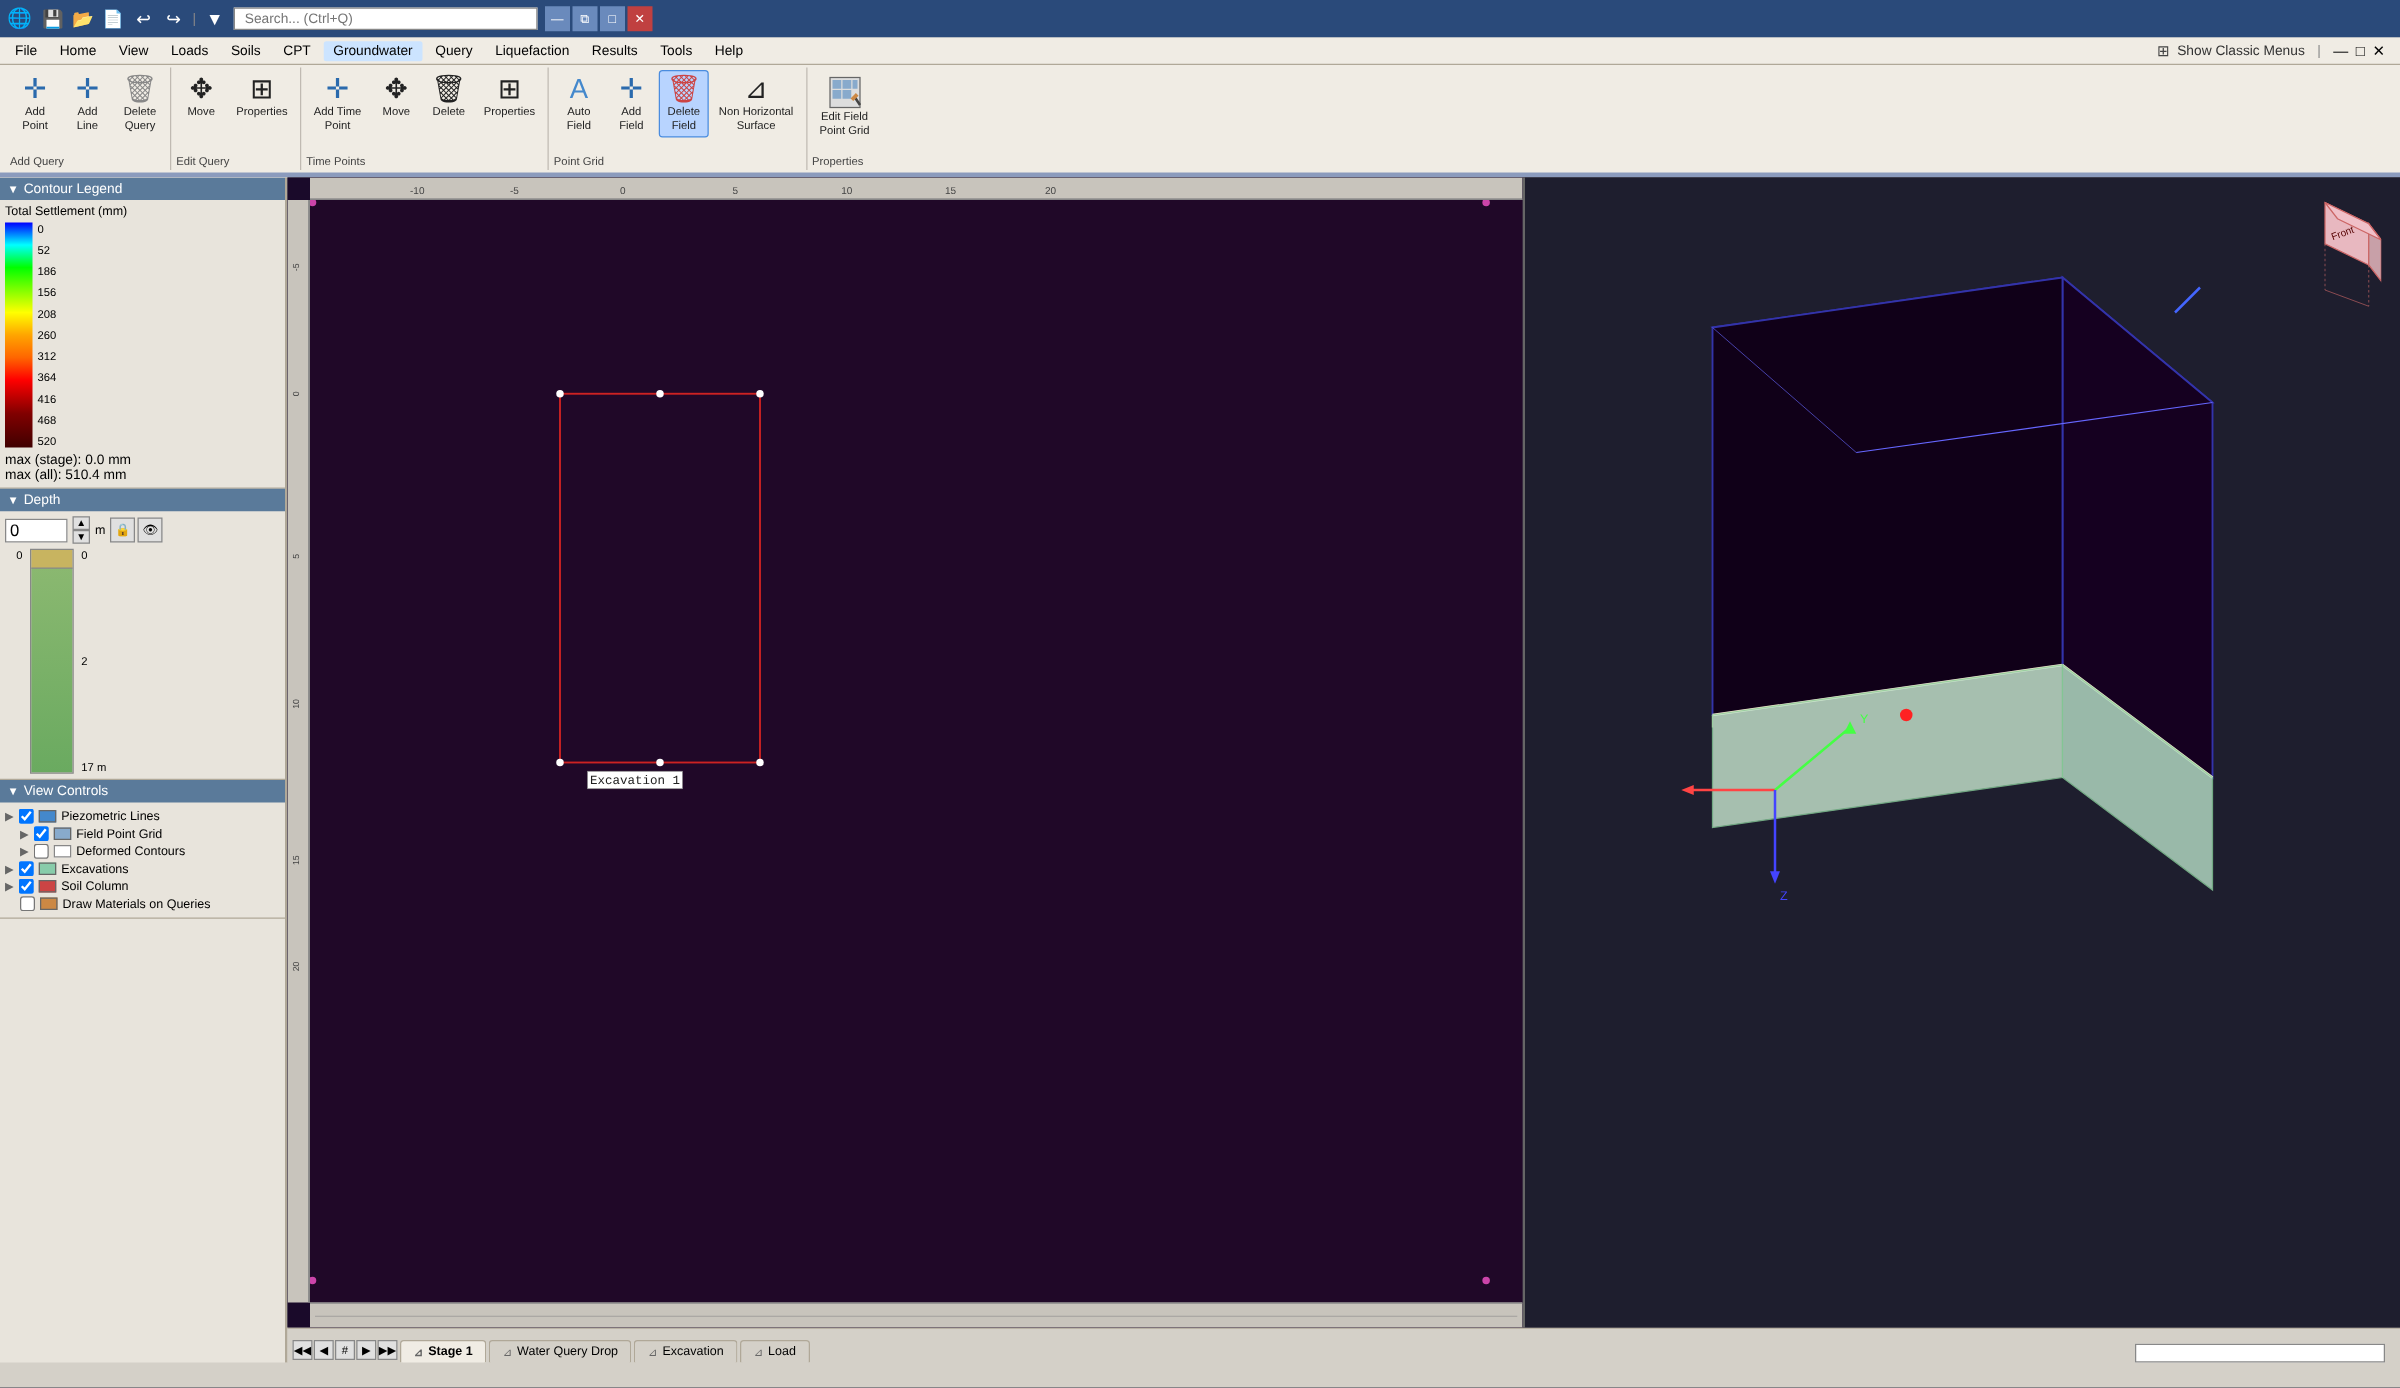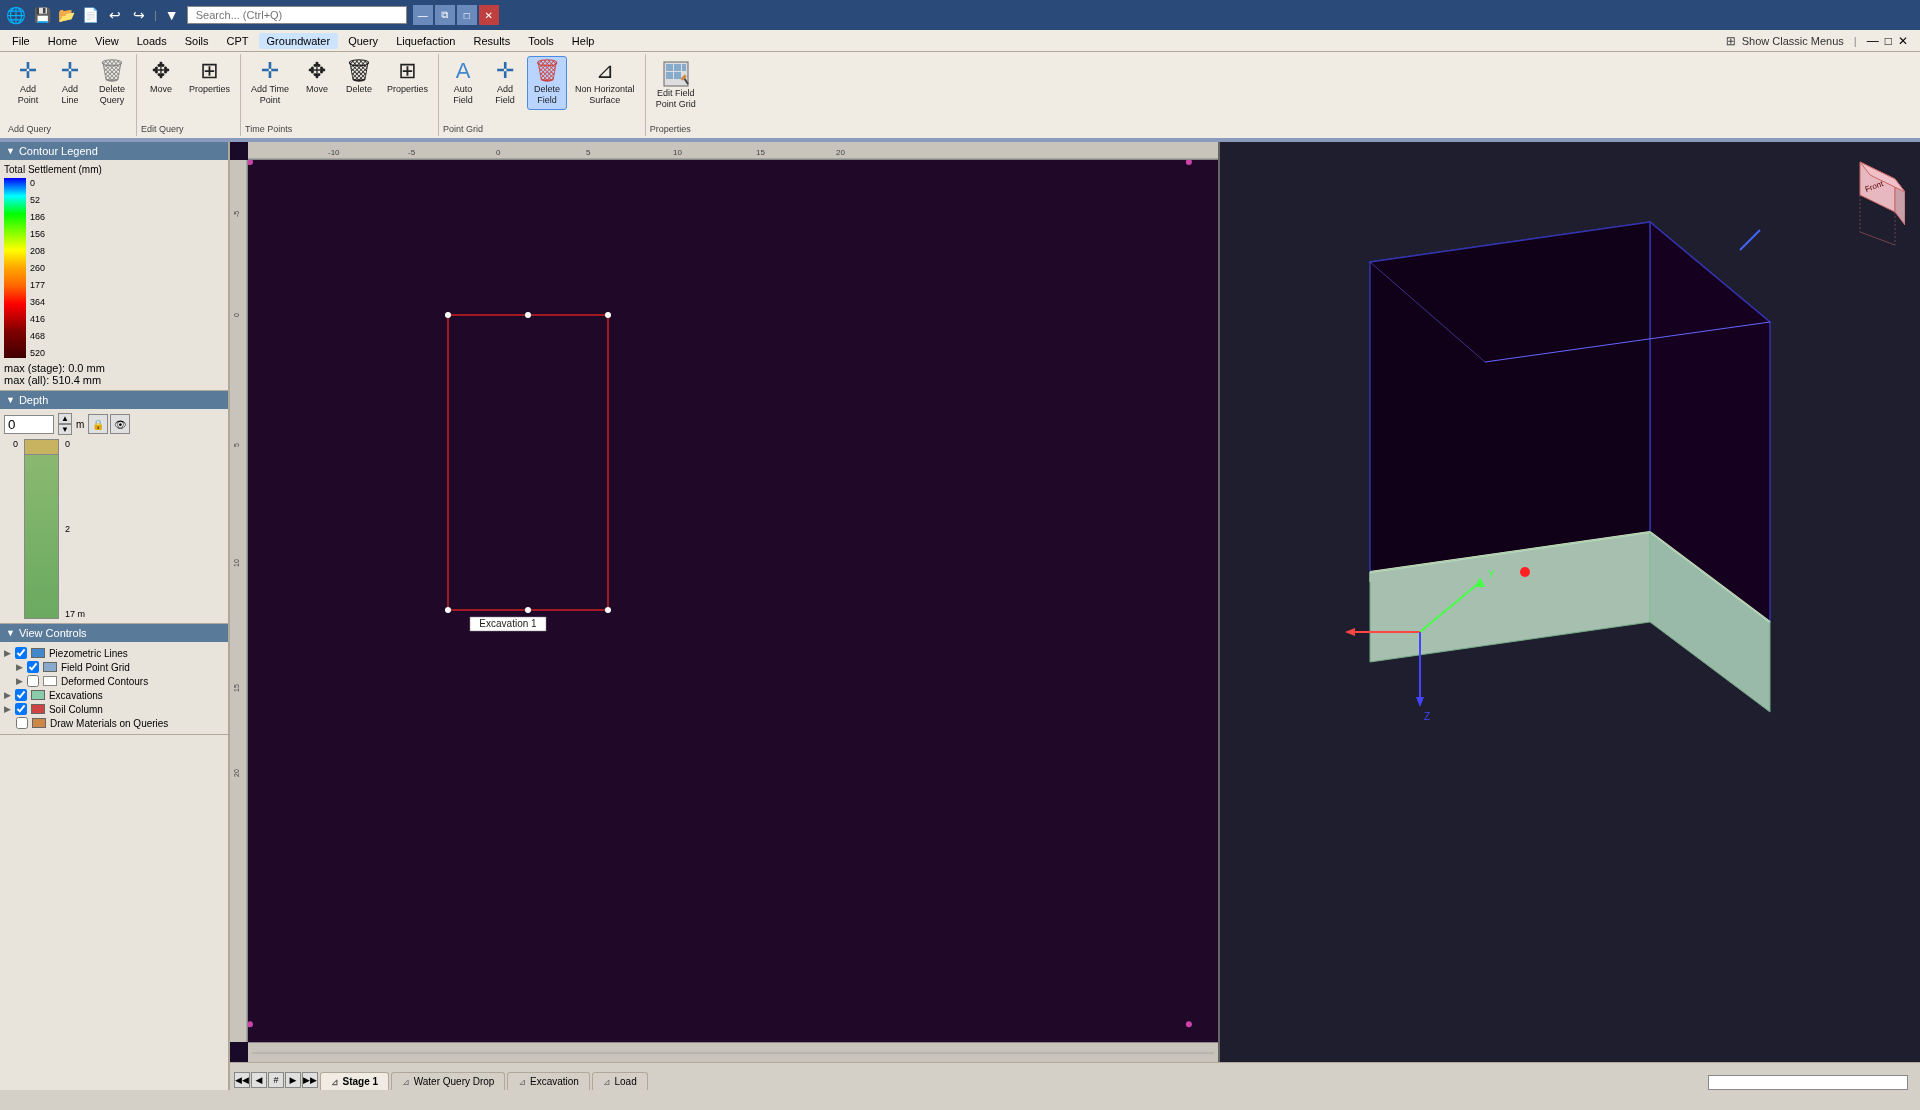--- a/index.html
+++ b/index.html
@@ -213,21 +213,21 @@
     .win-btn { width: 20px; height: 20px; background: #6a8abc; border: none; cursor: pointer; color: white; font-size: 10px; display: flex; align-items: center; justify-content: center; }
     .win-btn.close { background: #c04040; }
     .win-btn.minimize { background: #6a8abc; }
     .win-btn.maximize { background: #6a8abc; }
 
     .search-box {
       background: white;
       border: 1px solid #888;
       padding: 2px 8px;
       font-size: 11px;
-      width: 220px;
+      width: 243px;
     }
     .view3d-bg {
       position: absolute;
       inset: 0;
       background: #1e1e2e;
     }
   </style>
 </head>
 <body>
 
@@ -394,21 +394,21 @@
           <div class="contour-label">Total Settlement (mm)</div>
           <div class="contour-bar-area">
             <div class="color-bar"></div>
             <div class="contour-values">
               <span>0</span>
               <span>52</span>
               <span>186</span>
               <span>156</span>
               <span>208</span>
               <span>260</span>
-              <span>177</span>
+              <span>312</span>
               <span>364</span>
               <span>416</span>
               <span>468</span>
               <span>520</span>
             </div>
           </div>
           <div class="contour-stats">
             <div>max (stage): 0.0 mm</div>
             <div>max (all):   510.4 mm</div>
           </div>
@@ -525,21 +525,21 @@
               <line x1="17" y1="0" x2="17" y2="100%" stroke="#888" stroke-width="1"></line>
               <text x="2" y="50" font-size="7" fill="#444" transform="rotate(-90, 9, 50)">-5</text>
               <text x="2" y="150" font-size="7" fill="#444" transform="rotate(-90, 9, 150)">0</text>
               <text x="2" y="280" font-size="7" fill="#444" transform="rotate(-90, 9, 280)">5</text>
               <text x="2" y="400" font-size="7" fill="#444" transform="rotate(-90, 9, 400)">10</text>
               <text x="2" y="525" font-size="7" fill="#444" transform="rotate(-90, 9, 525)">15</text>
               <text x="2" y="610" font-size="7" fill="#444" transform="rotate(-90, 9, 610)">20</text>
             </svg>
           </div>
 
-          <div style="position:absolute;top:18px;left:18px;right:0;bottom:20px;background:#200828;overflow:hidden;">
+          <div style="position:absolute;top:18px;left:18px;right:0;bottom:20px;background:#200828;overflow:hidden;font-family:Liberation Mono, monospace;">
             <svg width="100%" height="100%">
 
               <rect width="100%" height="100%" fill="#200828"></rect>
 
               <circle cx="2" cy="2" r="3" fill="#cc44aa"></circle>
               <circle cx="97%" cy="2" r="3" fill="#cc44aa"></circle>
               <circle cx="2" cy="98%" r="3" fill="#cc44aa"></circle>
               <circle cx="97%" cy="98%" r="3" fill="#cc44aa"></circle>
 
               <rect x="200" y="155" width="160" height="295" fill="none" stroke="#cc2222" stroke-width="1.5"></rect>

